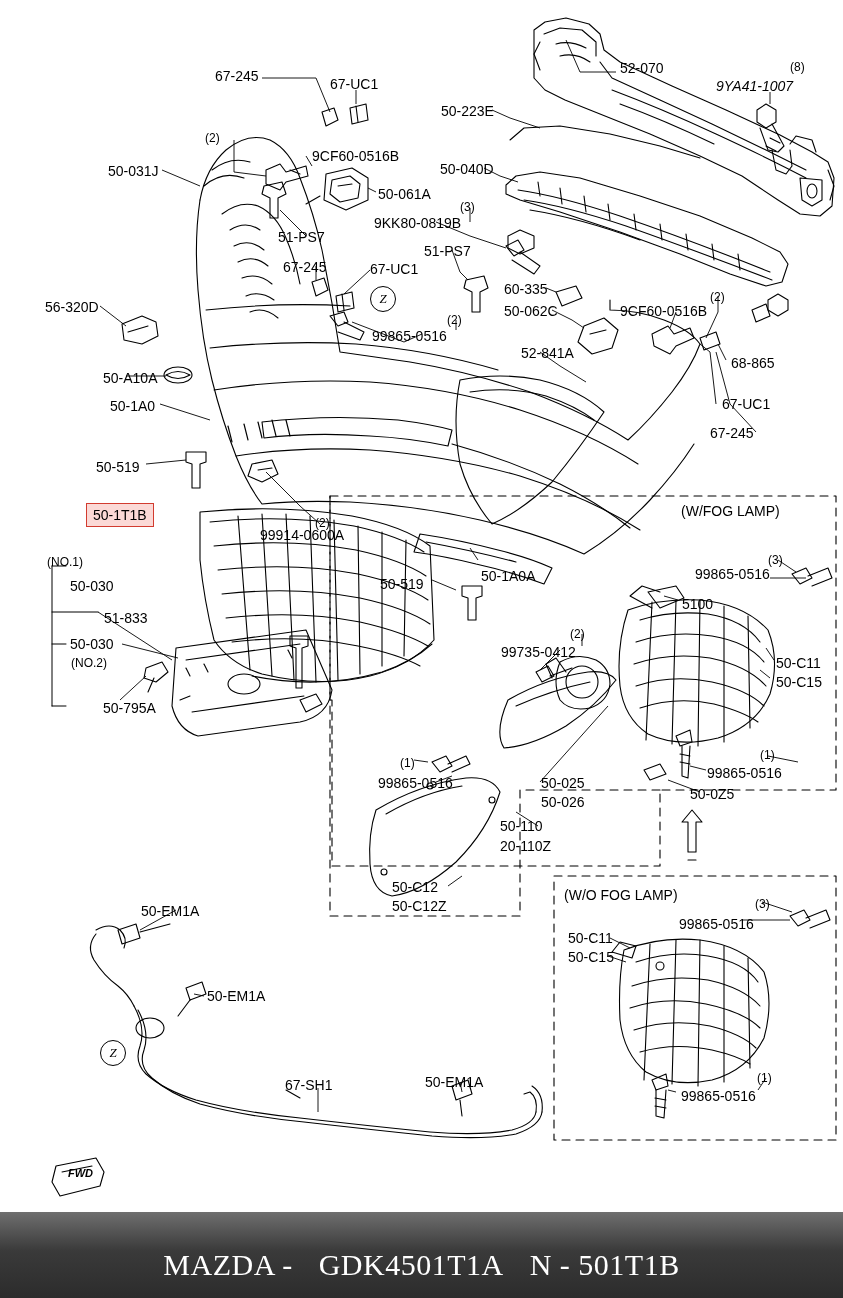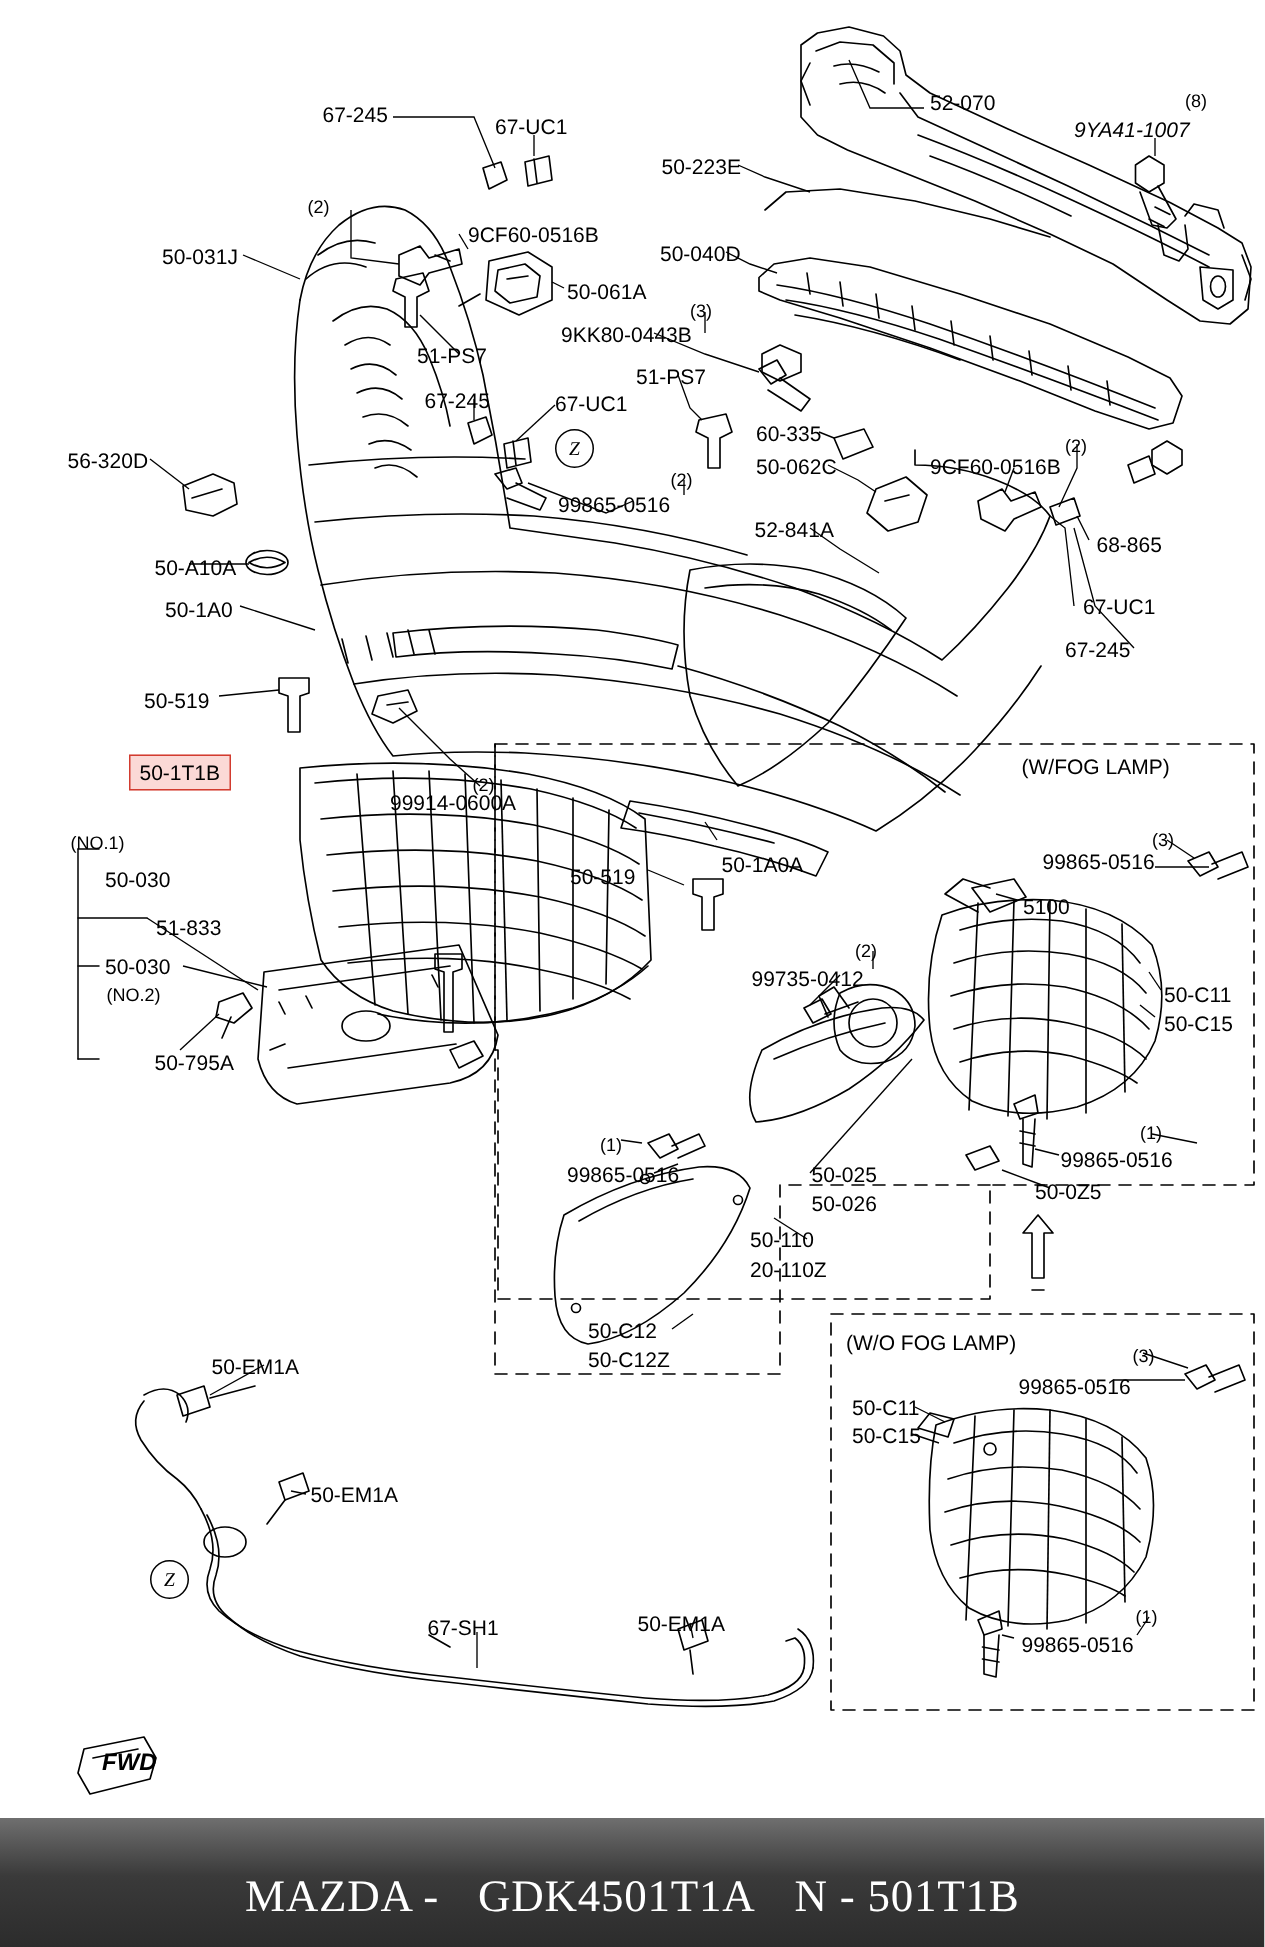--- a/index.html
+++ b/index.html
@@ -5,21 +5,21 @@
   html,body{margin:0;padding:0;background:#ffffff;}
   body{width:843px;height:1298px;font-family:"Liberation Sans",sans-serif;overflow:hidden;position:relative;}
   #diagram{position:absolute;left:0;top:0;width:843px;height:1298px;}
   .lbl{position:absolute;font-family:"Liberation Sans",sans-serif;font-size:14px;color:#000;white-space:nowrap;}
   .lbl.small{font-size:12px;}
   .lbl.box{border:1px solid #d23b2f;background:#fbd9d6;color:#000;padding:3px 6px;font-size:14px;}
   .footer{position:absolute;left:0;bottom:0;width:843px;height:86px;background:linear-gradient(to bottom,#6f6f6f 0%,#3a3a3a 45%,#2c2c2c 100%);}
   .footer-inner{position:absolute;left:0;top:10px;width:843px;height:86px;display:flex;align-items:center;justify-content:center;gap:26px;}
   .footer-text{color:#ffffff;font-family:"Liberation Serif",serif;font-size:30px;letter-spacing:0.5px;}
   .circ{position:absolute;border:1.5px solid #000;border-radius:50%;width:24px;height:24px;display:flex;align-items:center;justify-content:center;font-size:13px;font-style:italic;font-family:"Liberation Serif",serif;}
-  .fwd{position:absolute;font-size:16px;font-style:italic;font-weight:bold;}
+  .fwd{position:absolute;font-size:11px;font-style:italic;font-weight:bold;}
 </style>
 </head>
 <body>
 
 <div id="diagram">
 <svg width="843" height="1298" viewBox="0 0 843 1298" xmlns="http://www.w3.org/2000/svg">
   <g fill="none" stroke="#000" stroke-width="1.1" stroke-linejoin="round" stroke-linecap="round">
 
     <g>
       <path d="M534 30 L545 22 L566 18 L589 24 L600 34 L604 50 L620 62 L672 86 L726 110 L780 135 L812 152 L828 162 L834 178 L832 206 L820 216 L800 214 L778 200 L760 188 L742 176 L700 156 L650 134 L600 114 L565 100 L545 90 L534 78 Z"></path>
@@ -429,33 +429,33 @@
     <div class="lbl" style="left: 620px; top: 60px;">52-070</div>
     <div class="lbl small" style="left: 790px; top: 60px;">(8)</div>
     <div class="lbl" style="left: 716px; top: 78px; font-style: italic;">9YA41-1007</div>
     <div class="lbl" style="left: 441px; top: 103px;">50-223E</div>
     <div class="lbl small" style="left: 205px; top: 131px;">(2)</div>
     <div class="lbl" style="left: 312px; top: 148px;">9CF60-0516B</div>
     <div class="lbl" style="left: 440px; top: 161px;">50-040D</div>
     <div class="lbl" style="left: 108px; top: 163px;">50-031J</div>
     <div class="lbl" style="left: 378px; top: 186px;">50-061A</div>
     <div class="lbl small" style="left: 460px; top: 200px;">(3)</div>
-    <div class="lbl" style="left: 374px; top: 215px;">9KK80-0443B</div>
+    <div class="lbl" style="left: 374px; top: 215px;">9KK80-0819B</div>
     <div class="lbl" style="left: 278px; top: 229px;">51-PS7</div>
     <div class="lbl" style="left: 424px; top: 243px;">51-PS7</div>
     <div class="lbl" style="left: 283px; top: 259px;">67-245</div>
     <div class="lbl" style="left: 370px; top: 261px;">67-UC1</div>
     <div class="lbl" style="left: 504px; top: 281px;">60-335</div>
     <div class="lbl small" style="left: 710px; top: 290px;">(2)</div>
     <div class="lbl" style="left: 45px; top: 299px;">56-320D</div>
     <div class="lbl" style="left: 504px; top: 303px;">50-062C</div>
     <div class="lbl" style="left: 620px; top: 303px;">9CF60-0516B</div>
     <div class="lbl small" style="left: 447px; top: 313px;">(2)</div>
     <div class="lbl" style="left: 372px; top: 328px;">99865-0516</div>
-    <div class="lbl" style="left: 503px; top: 345px; text-align: right;">52-841A</div>
+    <div class="lbl" style="left: 521px; top: 345px; text-align: right;">52-841A</div>
     <div class="lbl" style="left: 731px; top: 355px;">68-865</div>
     <div class="lbl" style="left: 66px; top: 370px; margin-left: 37px;">50-A10A</div>
     <div class="lbl" style="left: 722px; top: 396px;">67-UC1</div>
     <div class="lbl" style="left: 110px; top: 398px;">50-1A0</div>
     <div class="lbl" style="left: 710px; top: 425px;">67-245</div>
     <div class="lbl" style="left: 96px; top: 459px;">50-519</div>
     <div class="lbl" style="left: 681px; top: 503px;">(W/FOG LAMP)</div>
     <div class="lbl small" style="left: 315px; top: 516px;">(2)</div>
     <div class="lbl" style="left: 260px; top: 527px;">99914-0600A</div>
     <div class="lbl" style="left: 380px; top: 576px;">50-519</div>

